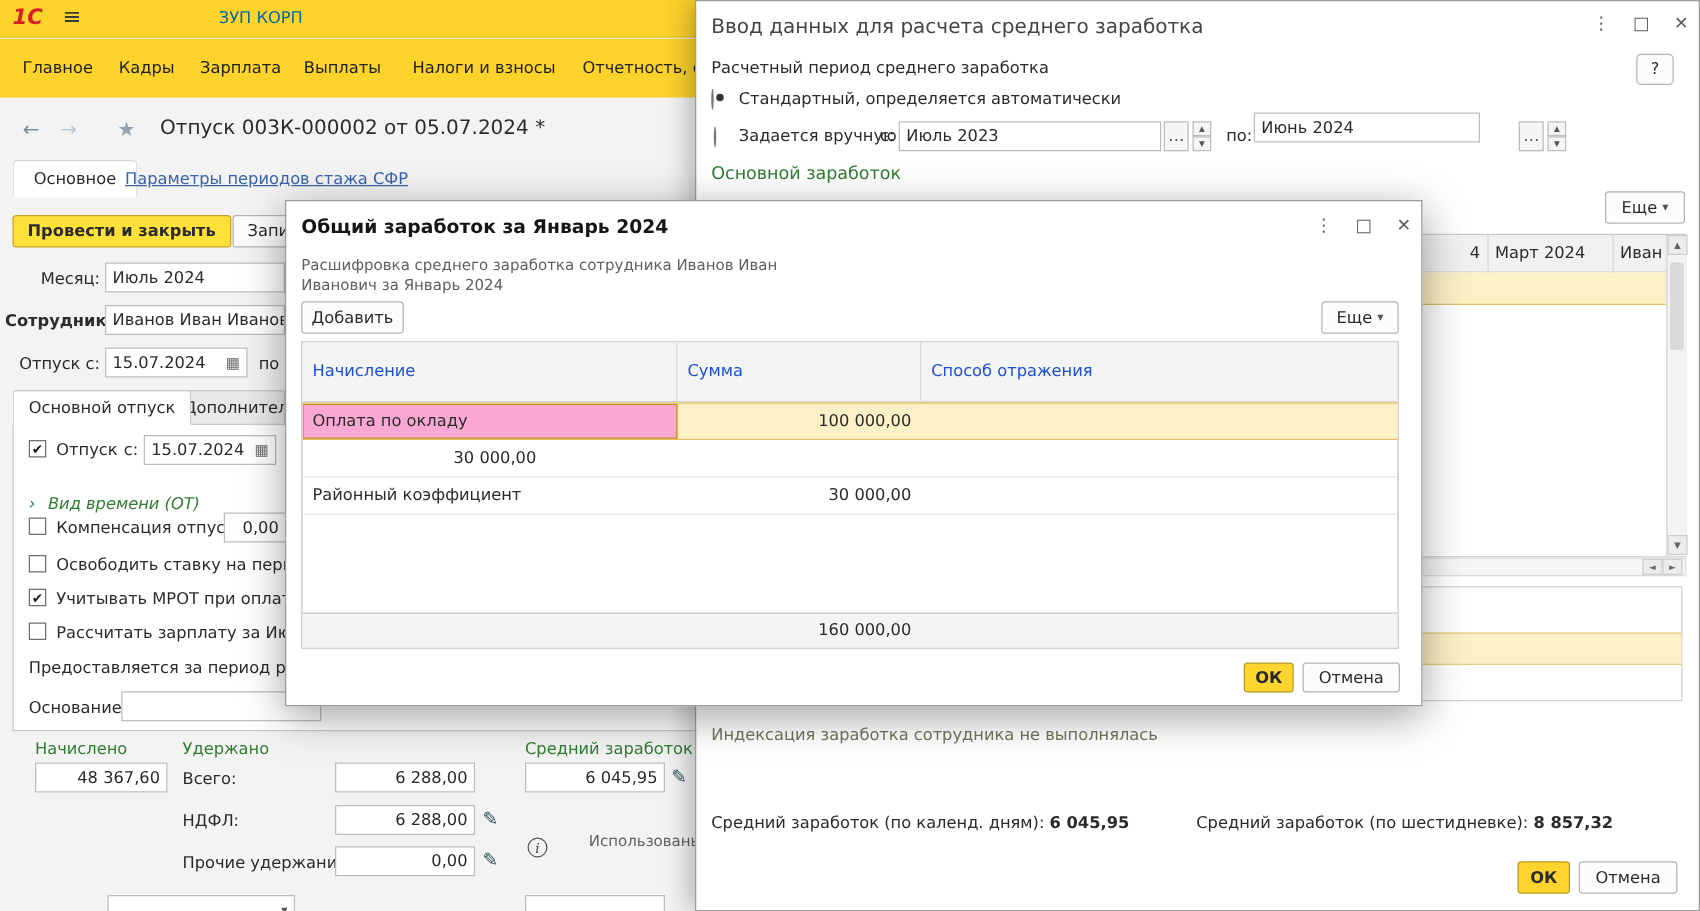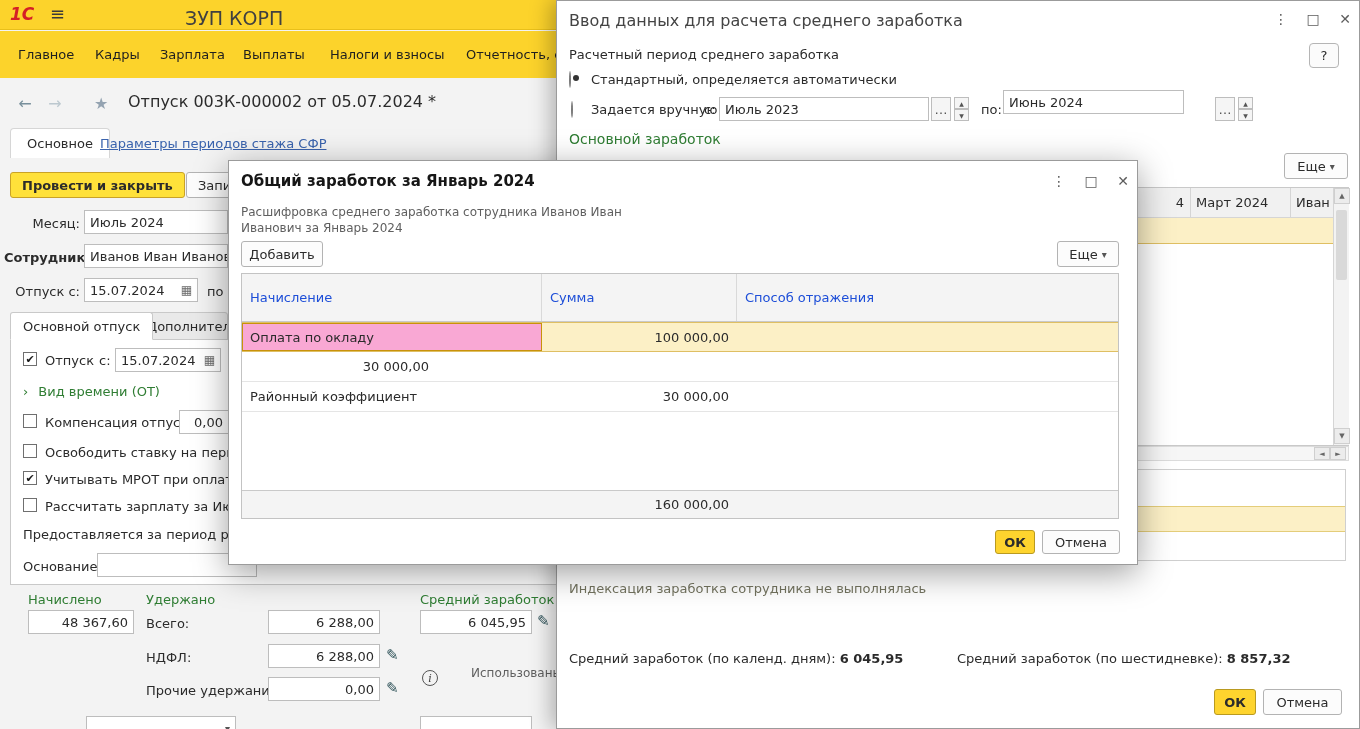--- a/index.html
+++ b/index.html
@@ -4,21 +4,21 @@
 <style>
   * { margin:0; padding:0; box-sizing:border-box; }
   body { font-family:"DejaVu Sans","Liberation Sans",sans-serif; font-size:13px; color:#2b2b2b; background:#e9e9e9; }
   #screen { position:relative; width:1360px; height:729px; overflow:hidden; background:#f3f3f3; }
   .abs { position:absolute; }
 
   
   .topbar { position:absolute; left:0; top:0; width:1360px; height:30px; background:#fcd32b; border-bottom:1px solid #e8bf1a; }
   .logo { position:absolute; left:10px; top:4px; color:#d41f26; font-weight:bold; font-style:italic; font-size:17px; }
   .hamburger { position:absolute; left:50px; top:3px; font-size:18px; color:#3a3a3a; cursor:pointer; }
-  .apptitle { position:absolute; left:185px; top:7px; font-size:19px; color:#404040; }
+  .apptitle { position:absolute; left:175px; top:7px; font-size:13px; color:#0369a1; }
   .menubar { position:absolute; left:0; top:31px; width:1360px; height:47px; background:#fcd32b; }
   .menu-item { position:absolute; top:16px; color:#1f1f1f; cursor:pointer; white-space:nowrap; }
 
   .navbtn { width:26px; height:22px; display:flex; align-items:center; justify-content:center; color:#78909c; font-size:16px; cursor:pointer; }
   .navbtn.dis { color:#bcc8cf; }
   .star { color:#94a3b1; font-size:16px; cursor:pointer; }
   .doc-title { font-size:16px; color:#2b2b2b; white-space:nowrap; }
 
   .nav-tab { background:#ffffff; border:1px solid #d6d6d6; border-bottom:none; border-radius:4px 4px 0 0; padding:7px 16px; font-size:13px; cursor:pointer; }
   .nav-link { color:#3a63ad; text-decoration:underline; cursor:pointer; white-space:nowrap; }
@@ -135,21 +135,21 @@
       <span class="cb abs" style="left:12px;top:12px;">
           <span>✔</span>
         </span>
       <span class="abs" style="left:34px;top:13px;">Отпуск</span>
       <span class="abs" style="left:88px;top:13px;">с:</span>
       <div class="input abs" style="left:104px;top:8px;width:106px;">
         <span>15.07.2024</span>
         <span class="cal">▦</span>
       </div>
 
-      <div class="green-link abs" style="left:12px;top:44px;">
+      <div class="green-link abs" style="left:12px;top:56px;font-style:italic;">
         <span>›</span>
         <span style="margin-left:6px;">Вид времени (ОТ)</span>
       </div>
 
       <span class="cb abs" style="left:12px;top:74px;"></span>
       <span class="abs" style="left:34px;top:75px;">Компенсация отпуска</span>
       <div class="input num abs" style="left:168px;top:70px;width:50px;">
         <span>0,00</span>
       </div>
 

